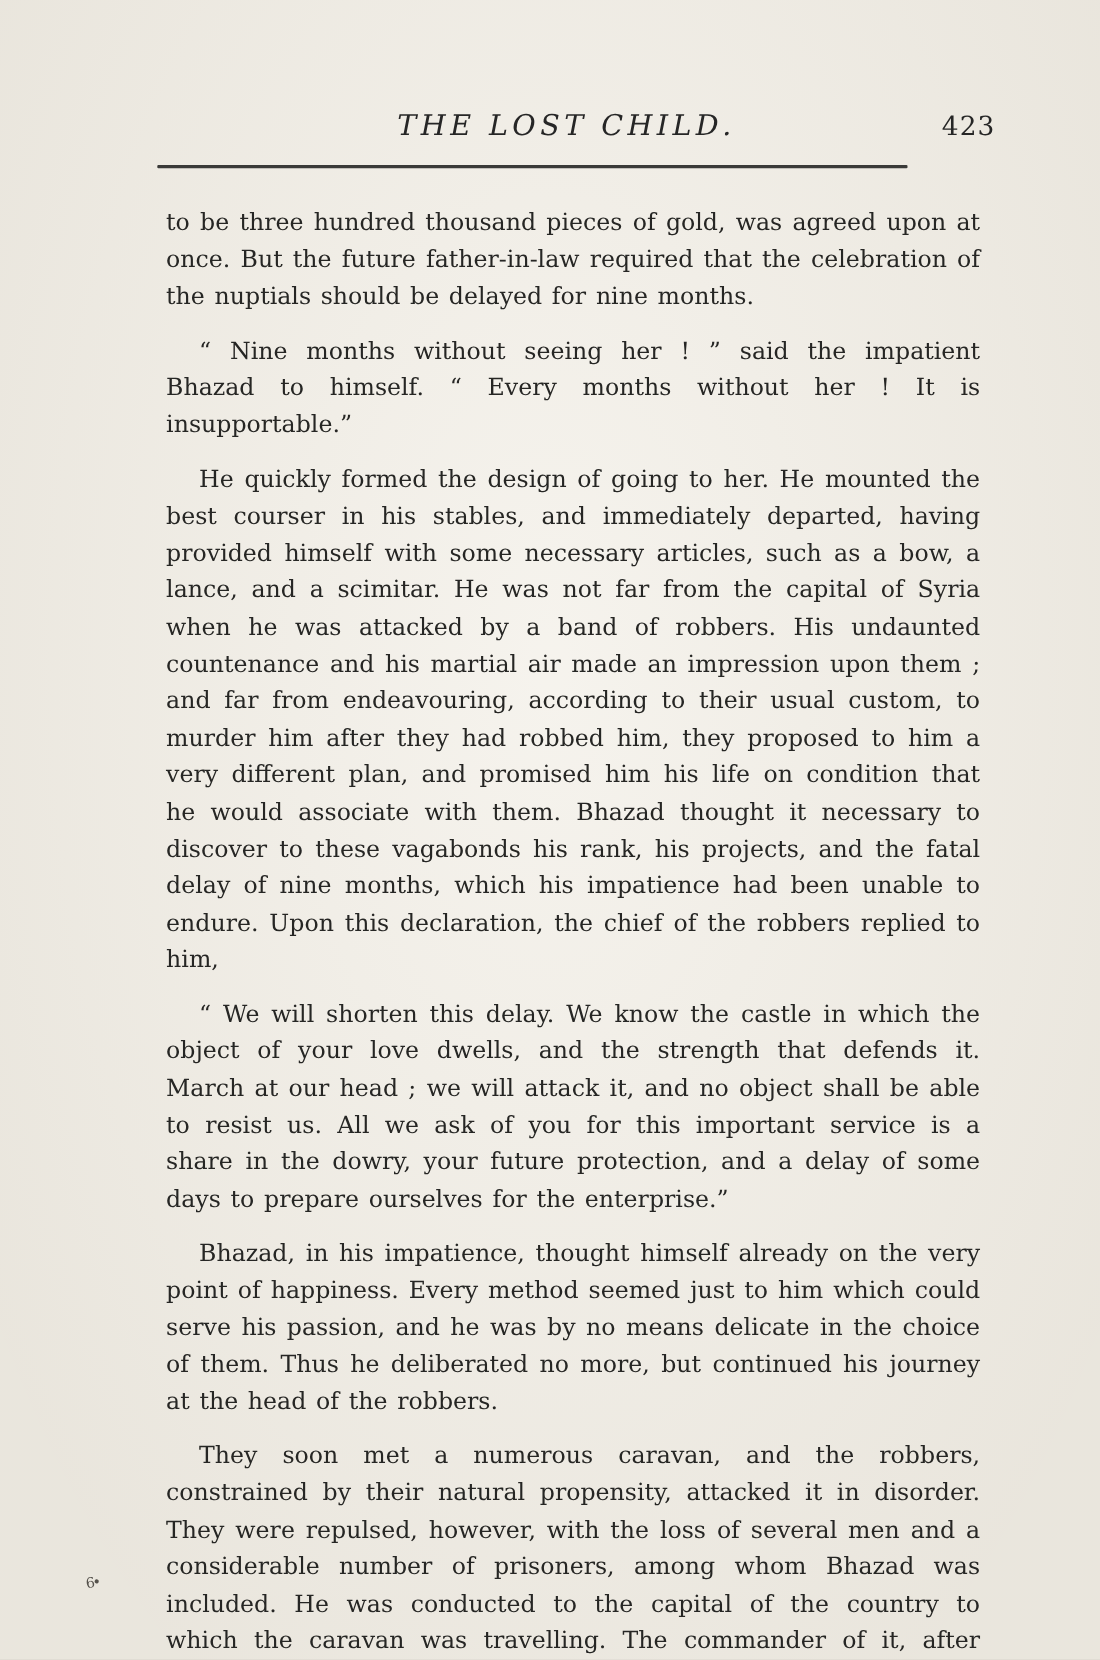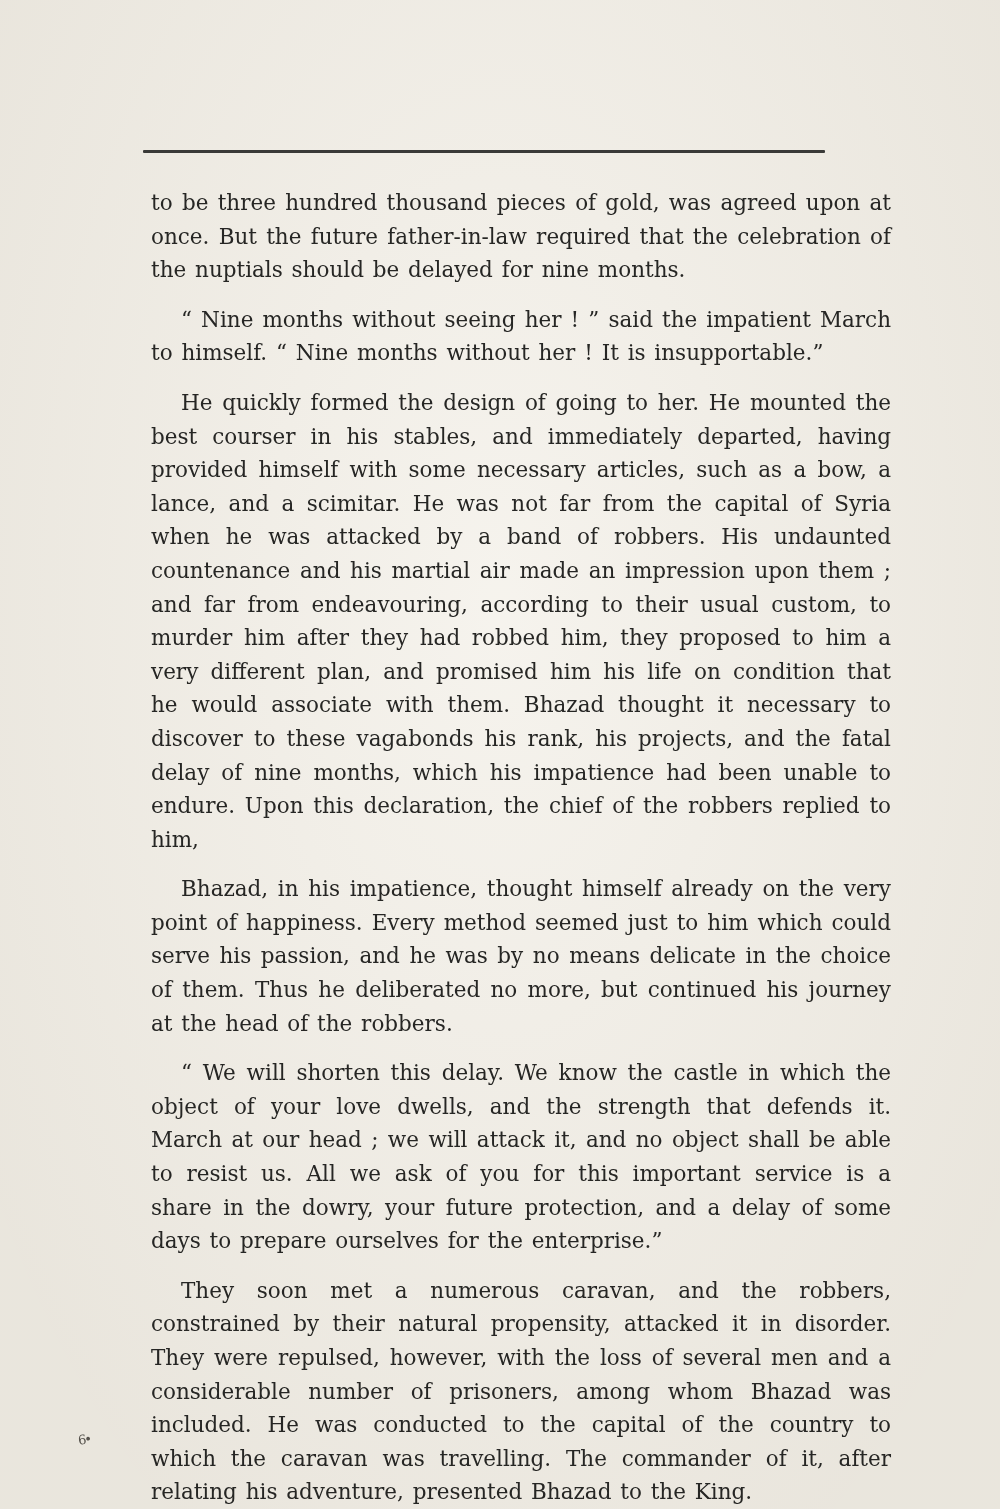--- a/index.html
+++ b/index.html
@@ -78,27 +78,31 @@
     color: #55524c;
     transform: rotate(-8deg);
     letter-spacing: -2px;
   }
 </style>
 </head>
 <body>
 
 <div class="page">
 
+  <div class="running-header">
+    <div class="header-title">THE LOST CHILD.</div>
+    <div class="page-number">423</div>
+  </div>
 
   <div class="header-rule"></div>
 
   <div class="text-block">
     <p>to be three hundred thousand pieces of gold, was agreed upon at once.  But the future father-in-law required that the celebration of the nuptials should be delayed for nine months.</p>
-    <p class="indent">“ Nine months without seeing her ! ” said the impatient March to himself.  “ Nine months without her !  It is insupportable.”</p>
+    <p class="indent">“ Nine months without seeing her ! ” said the impatient Bhazad to himself.  “ Every months without her !  It is insupportable.”</p>
     <p class="indent">He quickly formed the design of going to her.  He mounted the best courser in his stables, and immediately departed, having provided himself with some necessary articles, such as a bow, a lance, and a scimitar.  He was not far from the capital of Syria when he was attacked by a band of robbers.  His undaunted countenance and his martial air made an impression upon them ; and far from endeavouring, according to their usual custom, to murder him after they had robbed him, they proposed to him a very different plan, and promised him his life on condition that he would associate with them.  Bhazad thought it necessary to discover to these vagabonds his rank, his projects, and the fatal delay of nine months, which his impatience had been unable to endure. Upon this declaration, the chief of the robbers replied to him,</p>
+    <p class="indent">“ We will shorten this delay.  We know the castle in which the object of your love dwells, and the strength that defends it.  March at our head ;  we will attack it, and no object shall be able to resist us.  All we ask of you for this important service is a share in the dowry, your future protection, and a delay of some days to prepare ourselves for the enterprise.”</p>
     <p class="indent">Bhazad, in his impatience, thought himself already on the very point of happiness.  Every method seemed just to him which could serve his passion, and he was by no means delicate in the choice of them.  Thus he deliberated no more, but continued his journey at the head of the robbers.</p>
-    <p class="indent">“ We will shorten this delay.  We know the castle in which the object of your love dwells, and the strength that defends it.  March at our head ;  we will attack it, and no object shall be able to resist us.  All we ask of you for this important service is a share in the dowry, your future protection, and a delay of some days to prepare ourselves for the enterprise.”</p>
     <p class="indent">They soon met a numerous caravan, and the robbers, constrained by their natural propensity, attacked it in disorder.  They were repulsed, however, with the loss of several men and a considerable number of prisoners, among whom Bhazad was included.  He was conducted to the capital of the country to which the caravan was travelling.  The commander of it, after relating his adventure, pre­sented Bhazad to the King.</p>
   </div>
 
   <div class="smudge">6•</div>
 
 </div>
 
 </body></html>

